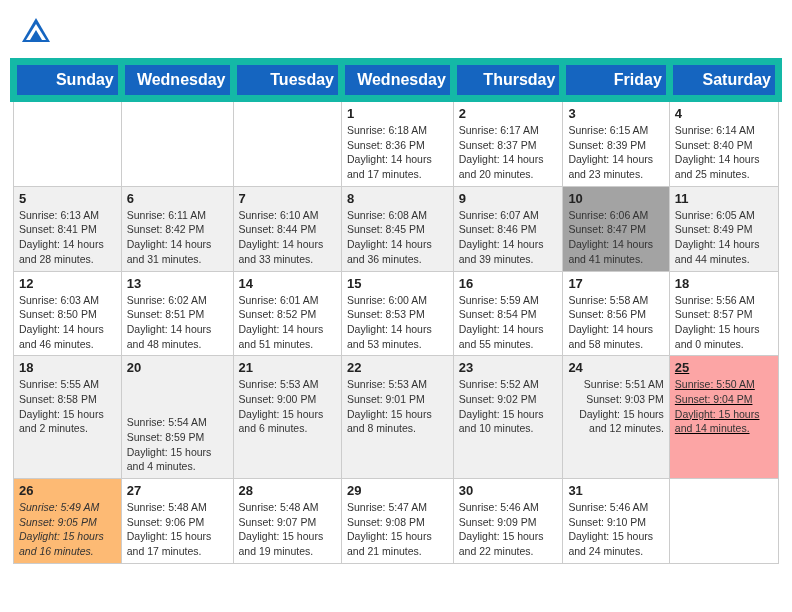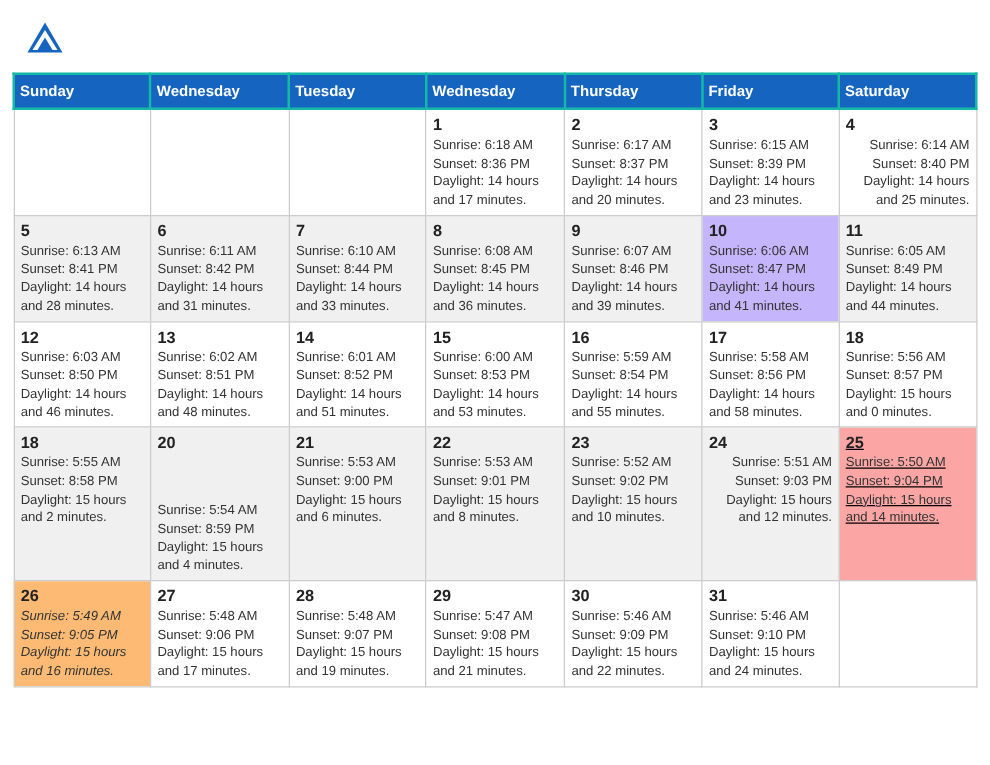--- a/index.html
+++ b/index.html
@@ -32,24 +32,24 @@
     }
     .calendar {
       width: 100%;
       border-collapse: collapse;
       font-size: 11px;
     }
     .calendar th {
       background-color: #1565c0;
       color: #fff;
       padding: 6px 4px;
-      text-align: left;
-      font-size: 12px;
+      text-align: right;
+      font-size: 16px;
       font-weight: bold;
-      border: 2px solid #14b8a6;
+      border: 7px solid #14b8a6;
     }
     .calendar td {
       border: 1px solid #ccc;
       vertical-align: top;
       padding: 4px 5px;
       width: 113px;
       min-height: 80px;
       background: #fff;
     }
     .calendar tr:nth-child(even) td {
@@ -139,21 +139,21 @@
         </td>
         <td style="background-color: rgb(255, 255, 255);">
           <span class="day-number">3</span>
           <div class="day-info" style="white-space: pre-line;">Sunrise: 6:15 AM
 Sunset: 8:39 PM
 Daylight: 14 hours
 and 23 minutes.</div>
         </td>
         <td style="background-color: rgb(255, 255, 255);">
           <span class="day-number">4</span>
-          <div class="day-info" style="white-space: pre-line; text-align: right;">Sunrise: 6:14 AM
+          <div class="day-info" style="white-space: pre-line;">Sunrise: 6:14 AM
 Sunset: 8:40 PM
 Daylight: 14 hours
 and 25 minutes.</div>
         </td>
       </tr>
       <tr>
         <td style="background-color: rgb(240, 240, 240);">
           <span class="day-number">5</span>
           <div class="day-info" style="white-space: pre-line;">Sunrise: 6:13 AM
 Sunset: 8:41 PM
@@ -181,21 +181,21 @@
 Daylight: 14 hours
 and 36 minutes.</div>
         </td>
         <td style="background-color: rgb(240, 240, 240);">
           <span class="day-number">9</span>
           <div class="day-info" style="white-space: pre-line;">Sunrise: 6:07 AM
 Sunset: 8:46 PM
 Daylight: 14 hours
 and 39 minutes.</div>
         </td>
-        <td style="background-color: #c4b5fd;">
+        <td style="background-color: #a3a3a3;">
           <span class="day-number">10</span>
           <div class="day-info" style="white-space: pre-line;">Sunrise: 6:06 AM
 Sunset: 8:47 PM
 Daylight: 14 hours
 and 41 minutes.</div>
         </td>
         <td style="background-color: rgb(240, 240, 240);">
           <span class="day-number">11</span>
           <div class="day-info" style="white-space: pre-line;">Sunrise: 6:05 AM
 Sunset: 8:49 PM

